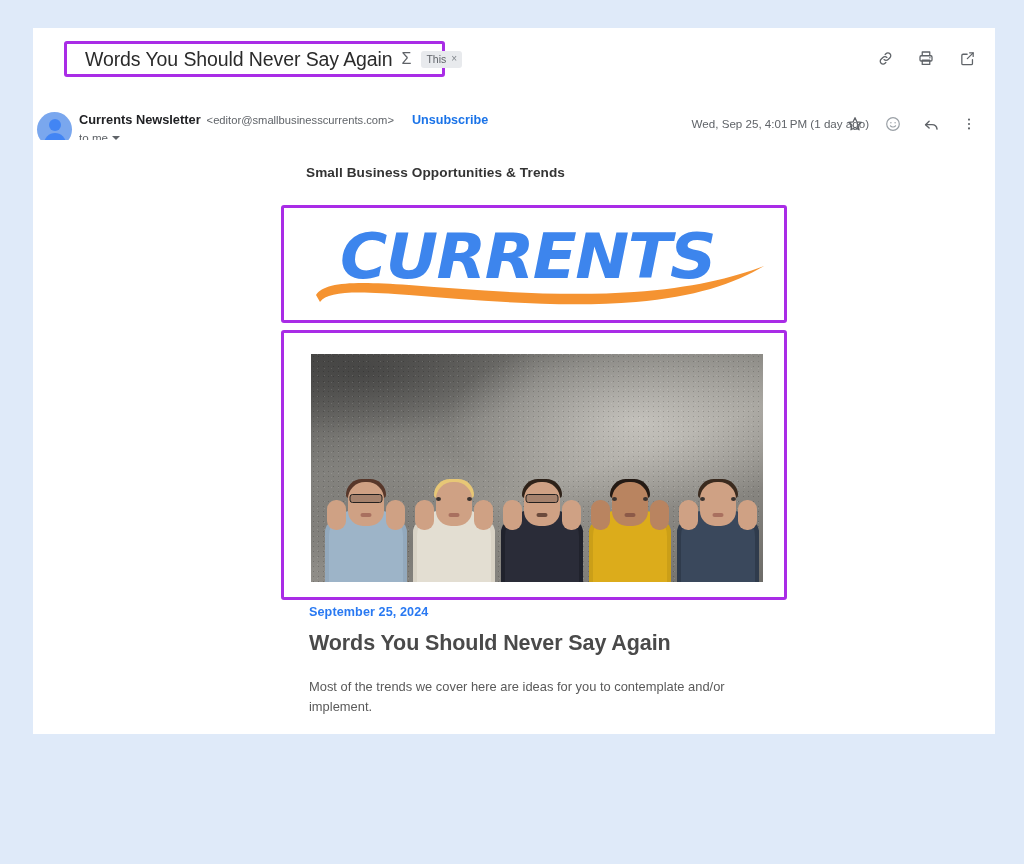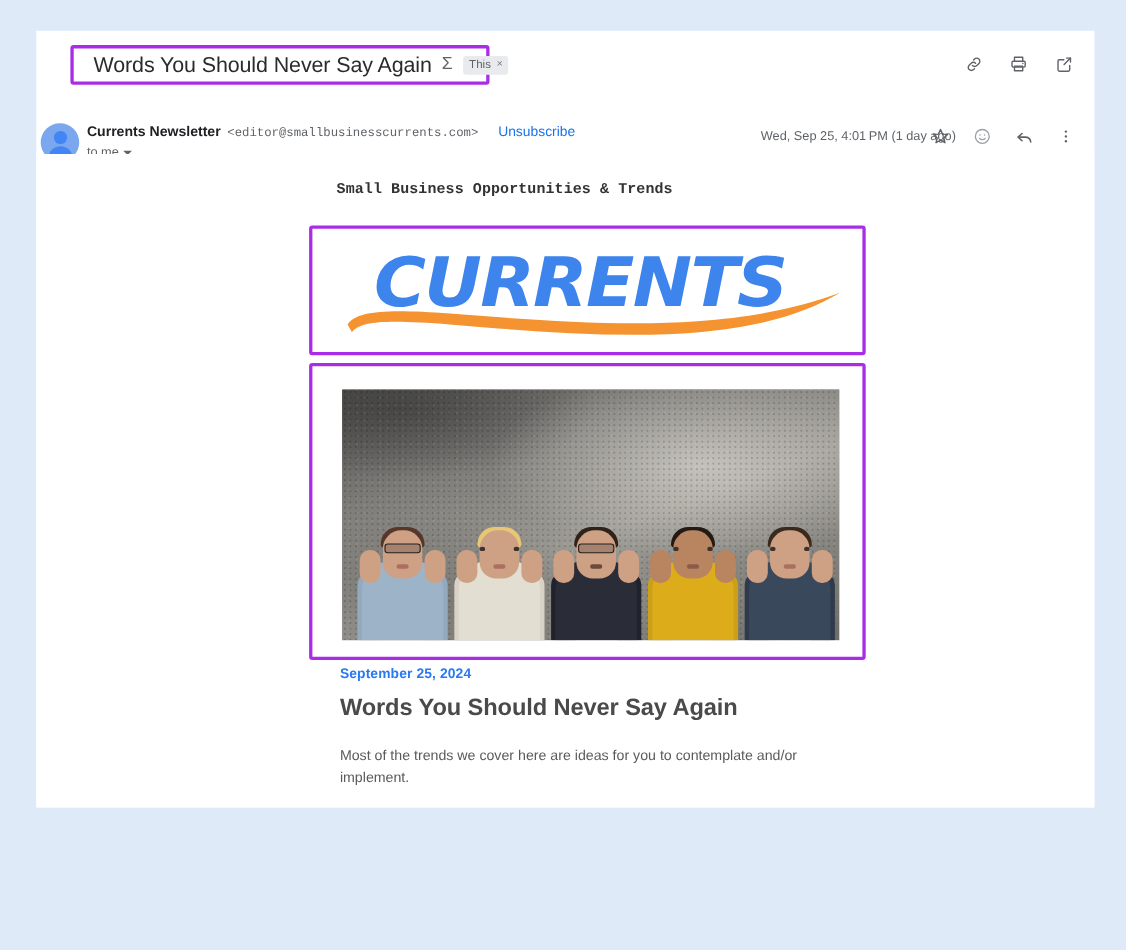--- a/index.html
+++ b/index.html
@@ -146,27 +146,27 @@
     white-space: nowrap;
   }
   #sender-name {
     font-size: 12.8px;
     font-weight: bold;
     color: #202124;
   }
   #sender-email {
     font-size: 11.2px;
     color: #5f6368;
-    font-family: Liberation Mono, monospace;
   }
   #unsubscribe-link {
     font-size: 12.6px;
     color: #1a73e8;
     margin-left: 12px;
     cursor: pointer;
+    font-weight: bold;
   }
   #sender-line2 {
     margin-top: 4px;
     display: flex;
     align-items: center;
     gap: 4px;
   }
   #to-me { font-size: 11.6px; color: #5f6368; }
   #to-me-caret {
     width: 0; height: 0;
@@ -211,21 +211,20 @@
   }
   #preheader-title {
     position: absolute;
     left: 273px;
     top: 25px;
     font-size: 13.6px;
     font-weight: bold;
     color: #333333;
     letter-spacing: 0.1px;
     white-space: nowrap;
-    font-family: Liberation Mono, monospace;
   }
   #view-browser-box {
     position: absolute;
     left: 571px;
     top: 15px;
     width: 162px;
     height: 48px;
     display: flex;
     align-items: center;
     padding-left: 14px;

